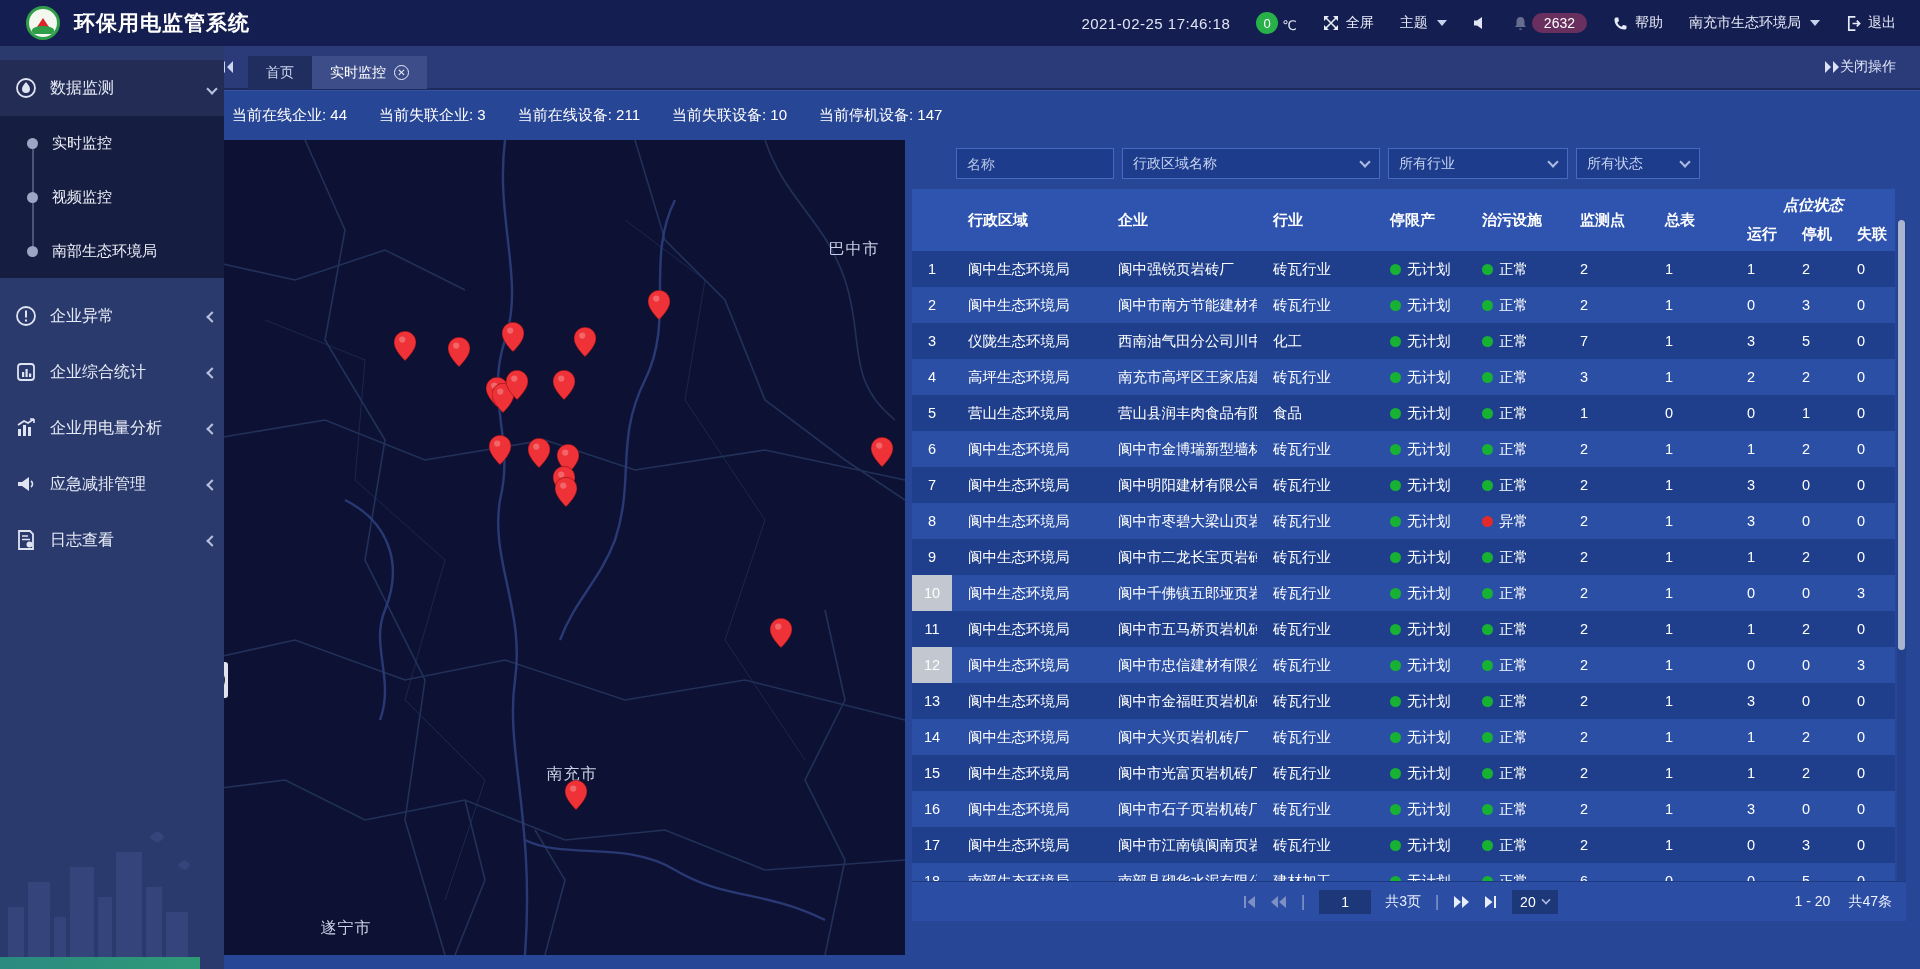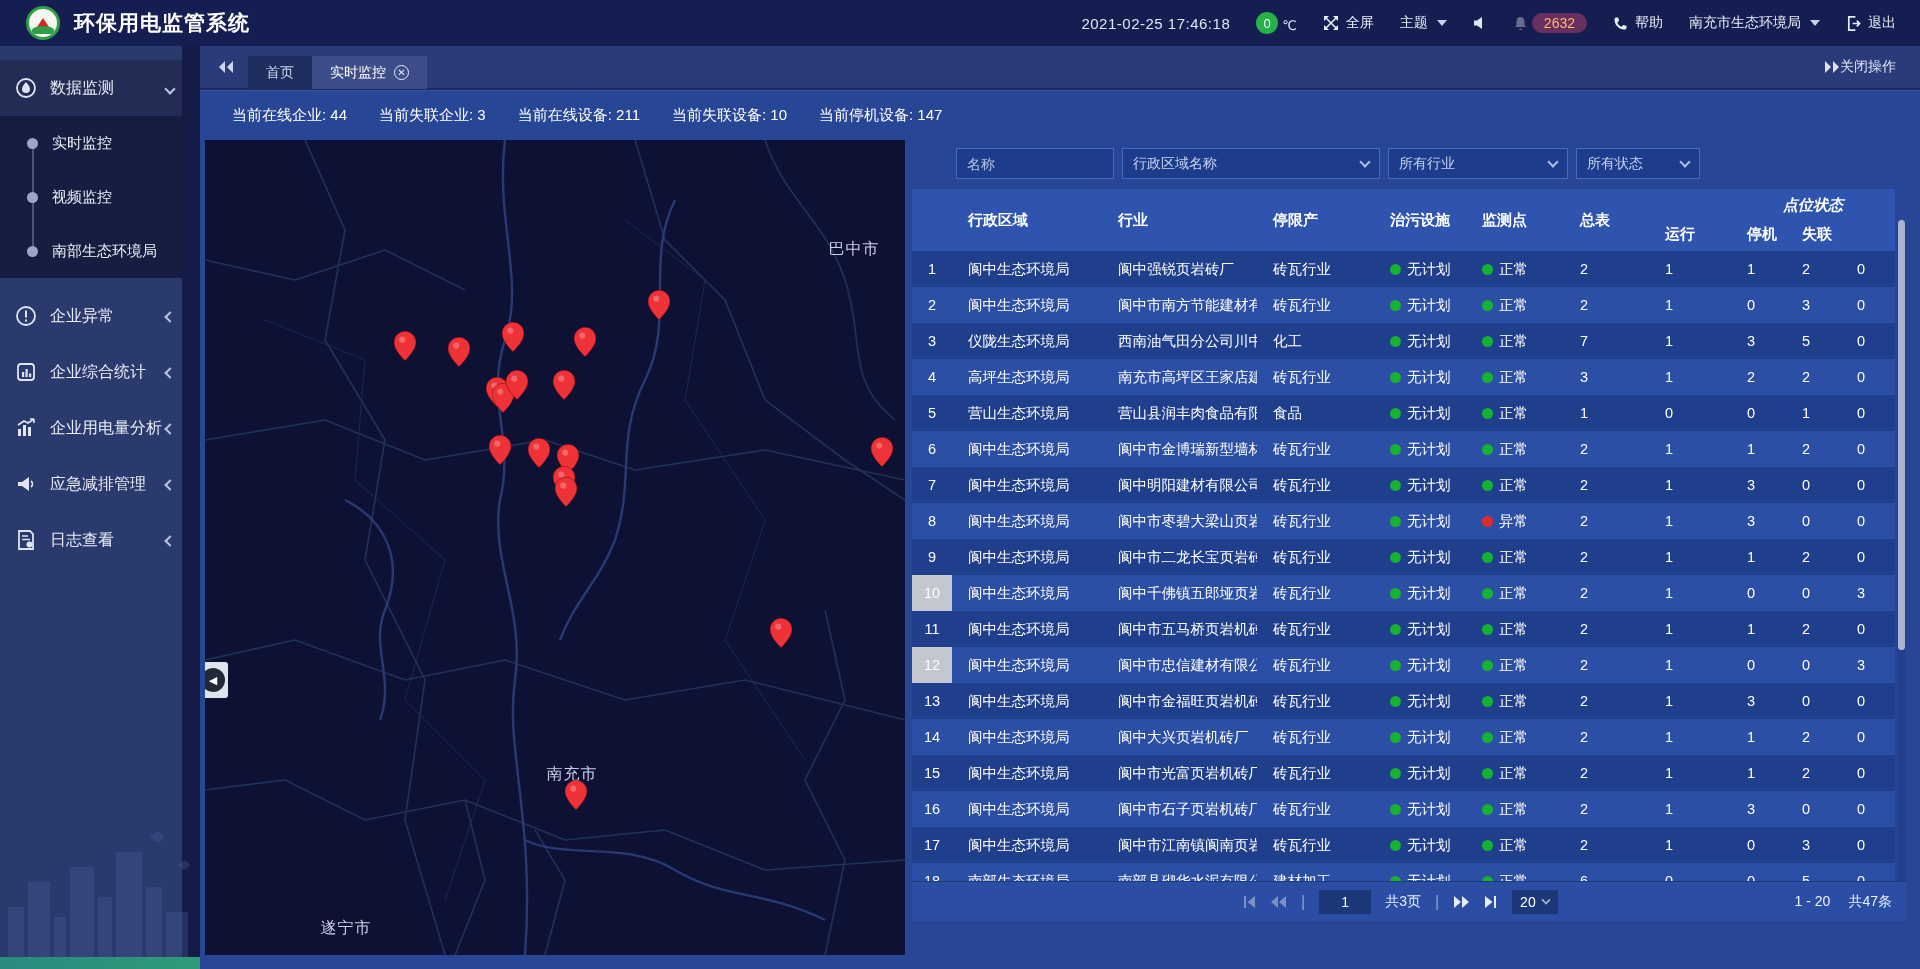--- a/index.html
+++ b/index.html
@@ -21,25 +21,25 @@
   .h-time { font-size:15px; color:#dfe5f5; letter-spacing:.5px; }
   .temp { display:flex; align-items:flex-start; gap:4px; }
   .temp-badge { width:22px; height:22px; border-radius:50%; background:#27b148; color:#fff;
     font-size:13px; display:flex; align-items:center; justify-content:center; }
   .temp-unit { font-size:13px; color:#e6ebf8; margin-top:6px; }
   .h-item { display:flex; align-items:center; gap:7px; cursor:pointer; color:#e6ebf8; white-space:nowrap; }
   .h-item svg { display:block; }
   .caret { width:0; height:0; border-left:5px solid transparent; border-right:5px solid transparent;
     border-top:6px solid #c9d2ec; margin-left:2px; }
   .bell-wrap { display:flex; align-items:center; gap:4px; }
-  .badge-pill { background:rgba(232,72,116,.40); color:#fdba74; border-radius:10px;
+  .badge-pill { background:rgba(232,72,116,.40); color:#ffffff; border-radius:10px;
     padding:2px 12px; font-size:14px; }
 
   
-  .sidebar { position:absolute; left:0; top:46px; width:182px; height:923px; background:#2b3a6d; z-index:20; }
+  .sidebar { position:absolute; left:0; top:46px; width:224px; height:923px; background:#2b3a6d; z-index:20; }
   .menu-group { height:56px; display:flex; align-items:center; padding:0 8px 0 14px; cursor:pointer;
     color:#e7ebf6; font-size:16px; position:relative; }
   .menu-group .gicon { width:24px; display:flex; justify-content:center; margin-right:12px; }
   .menu-group.expanded { background:#222c55; }
   .chev { margin-left:auto; color:#b9c2dd; font-size:13px; }
   .chev-left { display:inline-block; width:8px; height:8px; border-left:2px solid #b9c2dd;
     border-bottom:2px solid #b9c2dd; transform:rotate(45deg); }
   .chev-down { display:inline-block; width:8px; height:8px; border-left:2px solid #b9c2dd;
     border-bottom:2px solid #b9c2dd; transform:rotate(-45deg); margin-top:-4px; }
   .submenu { background:#151d40; position:relative; padding:0; margin-bottom:10px; }
@@ -438,20 +438,21 @@
         </div>
         <div class="f-box f-select" style="width:124px">
           <span>所有状态</span>
           <span class="f-chev"></span>
         </div>
       </div>
 
       <div class="thead grid-cols" id="thead">
           <div class="th"></div>
           <div class="th">行政区域</div>
+          <div class="th">企业</div>
           <div class="th">行业</div>
           <div class="th">停限产</div>
           <div class="th">治污设施</div>
           <div class="th">监测点</div>
           <div class="th">总表</div>
           <div class="th-group">点位状态</div>
           <div class="th-sub">运行</div>
           <div class="th-sub">停机</div>
           <div class="th-sub">失联</div>
         </div>

